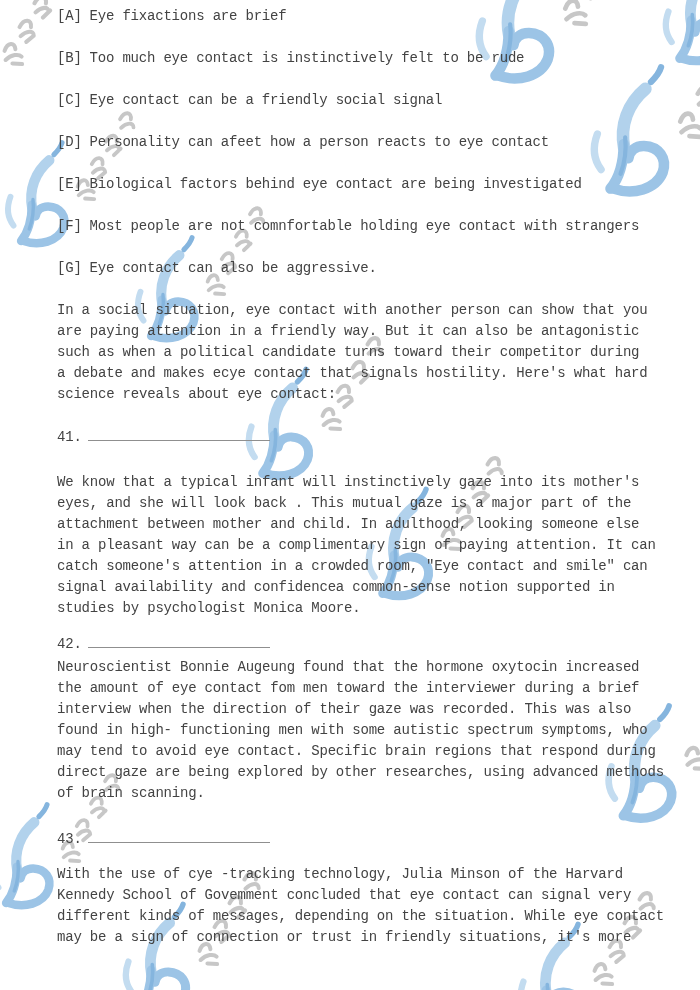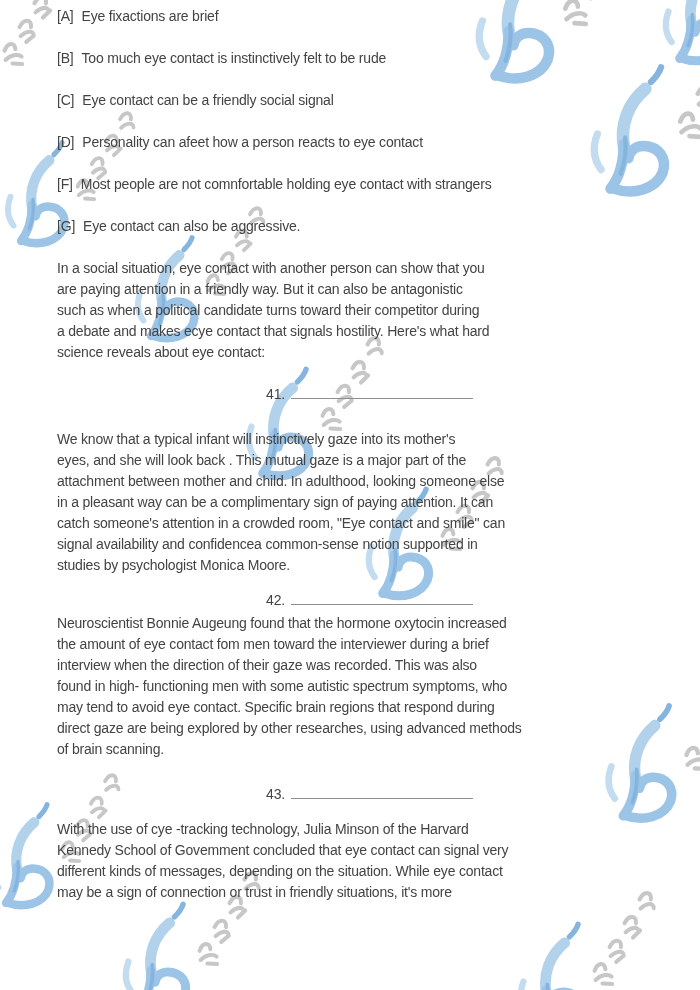--- a/index.html
+++ b/index.html
@@ -2,21 +2,21 @@
 <html><head>
 <meta charset="utf-8">
 <style>
   html, body { margin: 0; padding: 0; background: #ffffff; }
   .page {
     position: relative;
     width: 700px;
     height: 990px;
     background: #ffffff;
     overflow: hidden;
-    font-family: Liberation Sans, sans-serif;
+    font-family: Liberation Mono, monospace;
   }
   .watermark-layer {
     position: absolute;
     left: 0; top: 0;
     width: 700px; height: 990px;
     pointer-events: none;
   }
   .content {
     position: absolute;
     left: 57px;
@@ -24,21 +24,21 @@
     width: 625px;
     color: #434343;
     font-size: 14px;
     line-height: 21px;
     letter-spacing: -0.2px;
   }
   .option-row { margin-bottom: 21px; white-space: pre; }
   .option-label { margin-right: 8px; }
   .para { white-space: pre-line; margin: 0; }
   .para-intro   { margin-top: 18px; }
-  .blank-row { white-space: pre; text-align: center; }
+  .blank-row { white-space: pre; }
   .blank-41 { margin-top: 21px; }
   .para-41  { margin-top: 24px; }
   .blank-42 { margin-top: 14px; }
   .para-42  { margin-top: 2px; }
   .blank-43 { margin-top: 24px; }
   .para-43  { margin-top: 14px; }
   .blank-line {
     display: inline-block;
     width: 182px;
     height: 14px;
@@ -91,20 +91,21 @@
   <div class="content">
 
     <div class="option-row"><span class="option-label">[A]</span><span>Eye fixactions are brief</span></div>
 
     <div class="option-row"><span class="option-label">[B]</span><span>Too much eye contact is instinctively felt to be rude</span></div>
 
     <div class="option-row"><span class="option-label">[C]</span><span>Eye contact can be a friendly social signal</span></div>
 
     <div class="option-row"><span class="option-label">[D]</span><span>Personality can afeet how a person reacts to eye contact</span></div>
 
+    <div class="option-row"><span class="option-label">[E]</span><span>Biological factors behind eye contact are being investigated</span></div>
 
     <div class="option-row"><span class="option-label">[F]</span><span>Most people are not comnfortable holding eye contact with strangers</span></div>
 
     <div class="option-row"><span class="option-label">[G]</span><span>Eye contact can also be aggressive.</span></div>
 
     <p class="para para-intro">In a social situation, eye contact with another person can show that you
 are paying attention in a friendly way. But it can also be antagonistic
 such as when a political candidate turns toward their competitor during
 a debate and makes ecye contact that signals hostility. Here's what hard
 science reveals about eye contact:</p>

